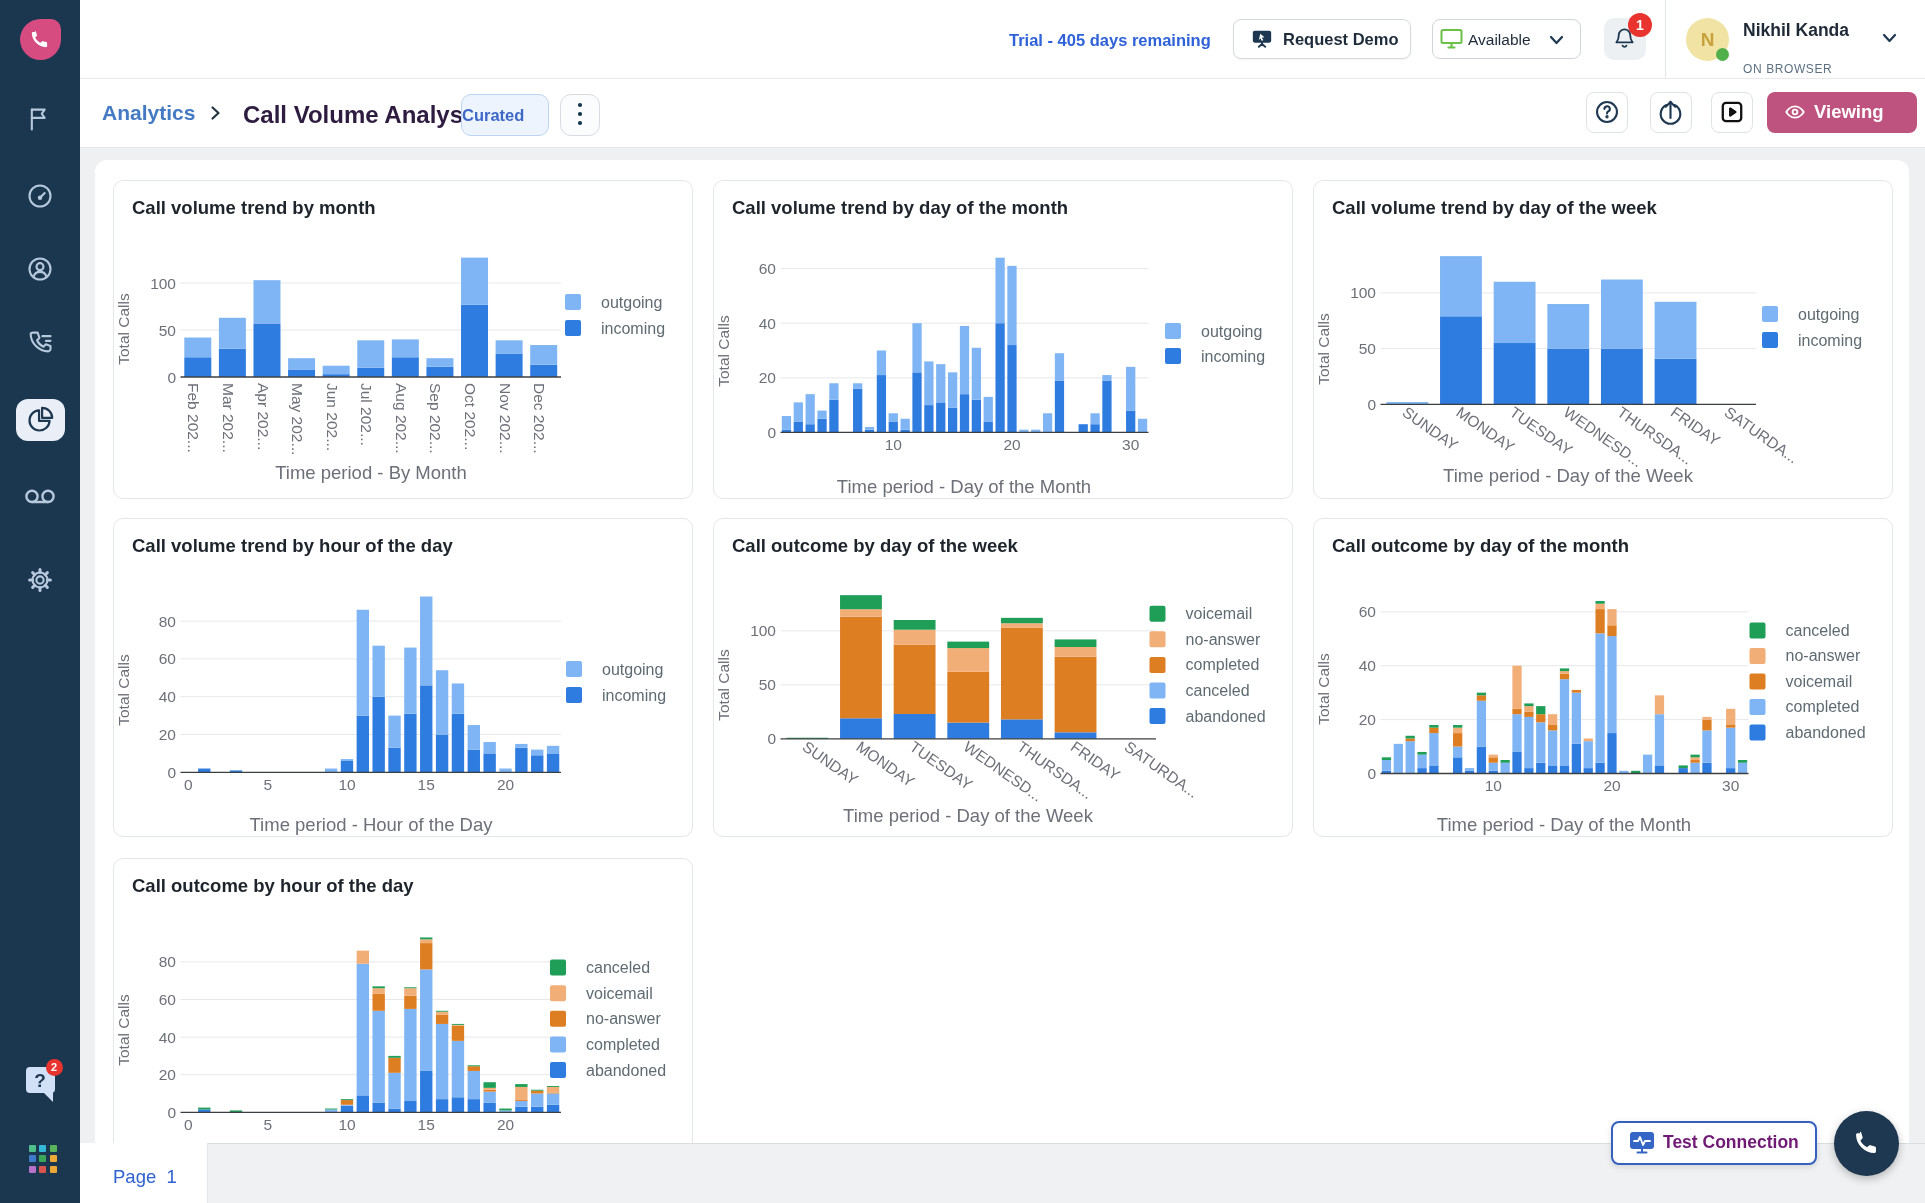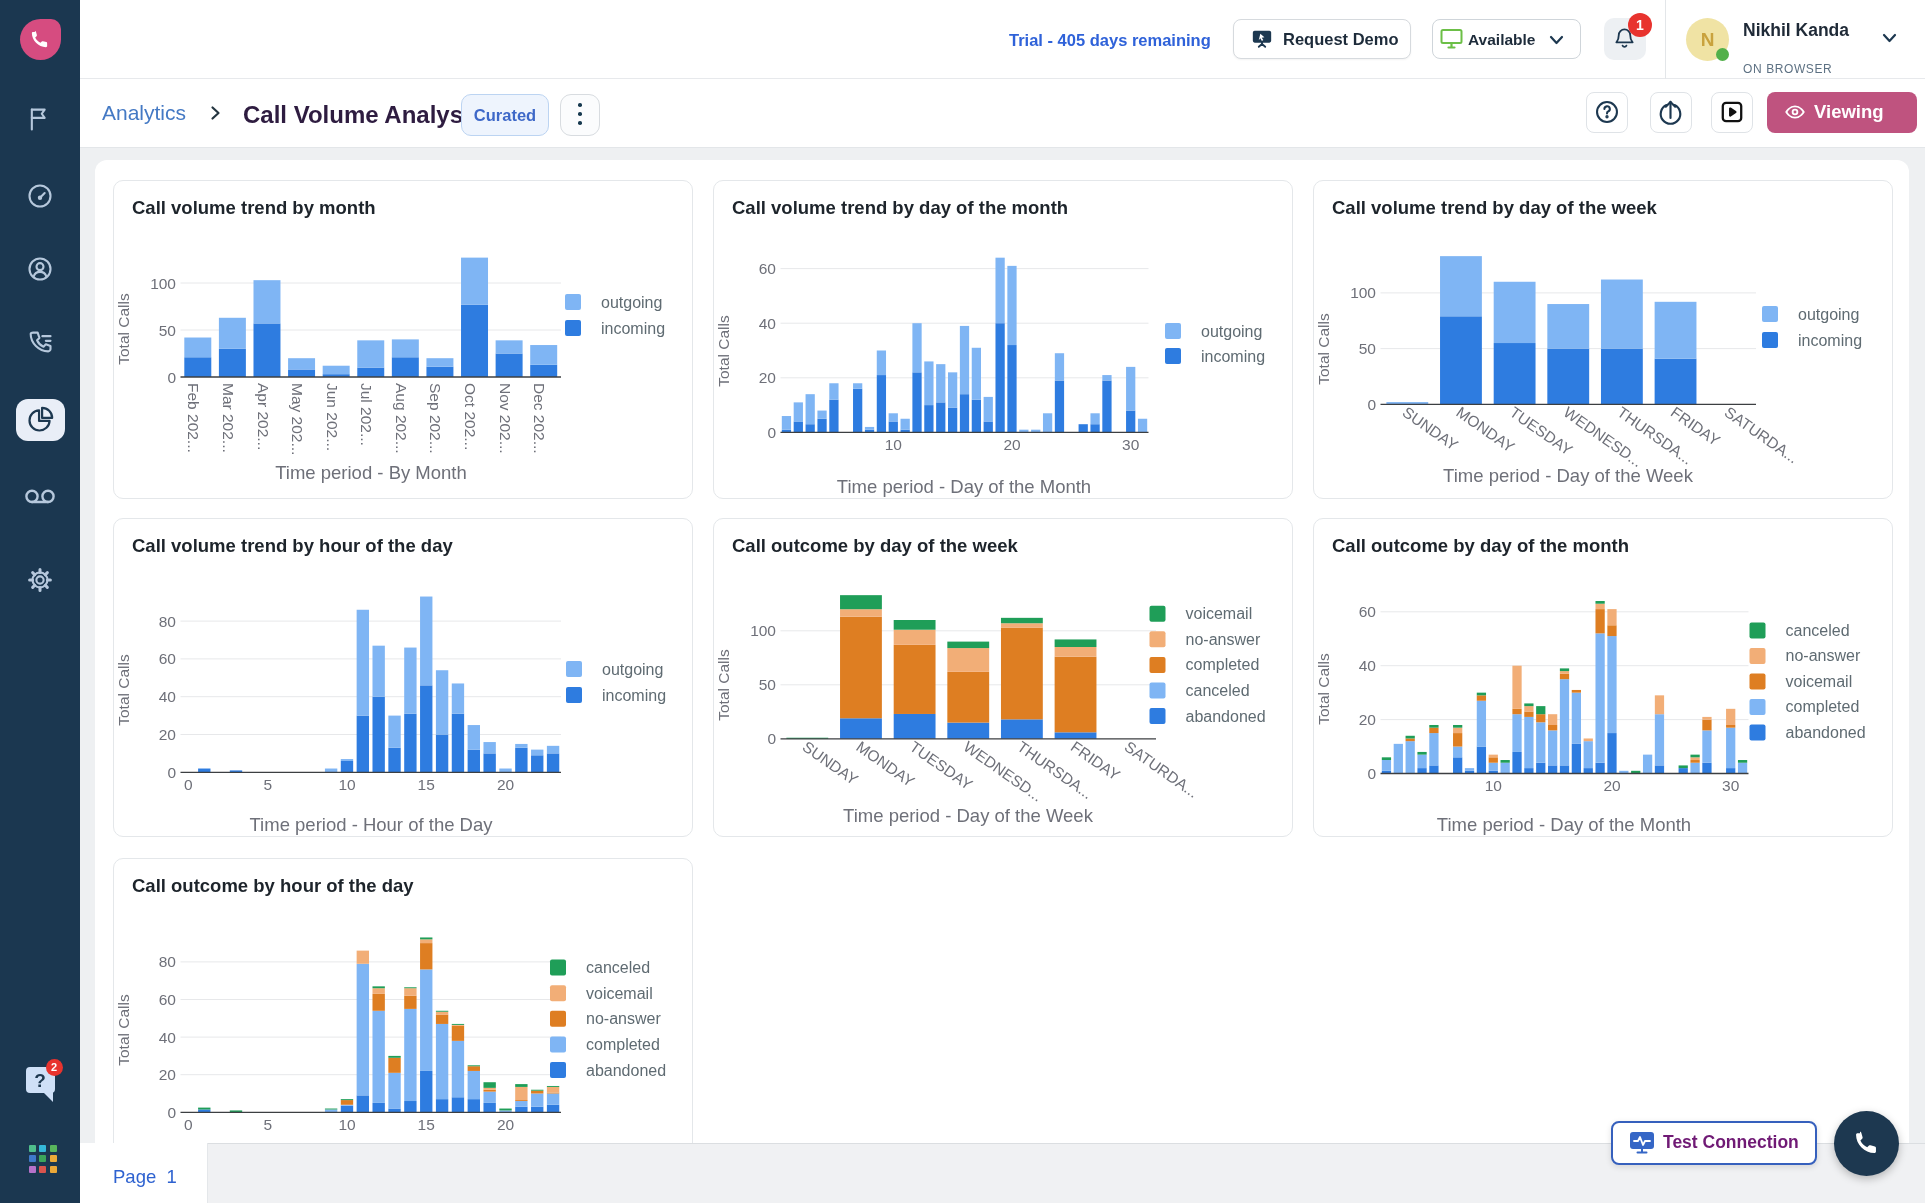--- a/index.html
+++ b/index.html
@@ -501,46 +501,46 @@
       <path d="M12 15v2.5"></path>
       <path d="M8.5 20.5 12 17.5l3.5 3"></path>
       <path d="M10.2 6.2 14.6 10l-2.9.5 1.7 2.7-1.5.9-1.7-2.8-1.8 2z" fill="#fff" stroke="none"></path>
     </svg></div>
 <div class="abs" style="left:1283px;top:30px;font-size:16.5px;font-weight:700;color:#1d2b3a">Request Demo</div>
 <div class="abs" style="left:1432px;top:19px;width:149px;height:40px;background:#fff;border:1px solid #cfd5da;border-radius:8px"></div>
 <div class="abs" style="left:1439px;top:28px"><svg width="25" height="22" viewBox="0 0 24 22" fill="none" stroke="#6cbf47" stroke-width="2" stroke-linecap="round">
       <rect x="2" y="2" width="20" height="13" rx="1.5"></rect>
       <path d="M9 19.5h6M12 15.5v3.5" stroke-width="2.2"></path>
     </svg></div>
-<div class="abs" style="left:1468px;top:31px;font-size:15.5px;font-weight:700;color:#1d2b3a">Available</div>
+<div class="abs" style="left:1468px;top:31px;font-size:15.5px;font-weight:400;color:#1d2b3a">Available</div>
 <svg style="position:absolute;left:1549px;top:35px" width="15" height="10" viewBox="0 0 15 10" fill="none" stroke="#1d3850" stroke-width="2.2" stroke-linecap="round" stroke-linejoin="round">
     <path d="m2 2 5.5 6L13 2"></path>
   </svg>
 <div class="abs" style="left:1604px;top:18px;width:42px;height:42px;background:#edf0f3;border-radius:10px"></div>
 <div class="abs" style="left:1613px;top:27px"><svg width="23" height="23" viewBox="0 0 24 24" fill="none" stroke="#1d3850" stroke-width="1.9" stroke-linecap="round" stroke-linejoin="round">
       <path d="M18 8.5a6 6 0 0 0-12 0c0 5-1.7 6.5-2.5 7.5h17c-.8-1-2.5-2.5-2.5-7.5"></path>
       <path d="M10 19.5a2.2 2.2 0 0 0 4 0"></path>
     </svg></div>
 <div class="abs" style="left:1628px;top:12.5px;width:24px;height:24px;background:#e8332e;border-radius:50%;color:#fff;font-size:14px;font-weight:700;text-align:center;line-height:24px">1</div>
 <div class="abs" style="left:1665px;top:0;width:1px;height:79px;background:#e3e6e9"></div>
 <div class="abs" style="left:1686px;top:18px;width:43px;height:43px;background:#f0e3a4;border-radius:50%;color:#c9a23d;font-size:19px;font-weight:700;text-align:center;line-height:43px">N</div>
 <div class="abs" style="left:1716px;top:48px;width:13px;height:13px;background:#52b04a;border-radius:50%"></div>
 <div class="abs" style="left:1743px;top:20px;font-size:17.5px;font-weight:700;color:#1f2a37">Nikhil Kanda</div>
 <div class="abs" style="left:1743px;top:62px;font-size:12px;font-weight:400;letter-spacing:.6px;color:#5d7183">ON BROWSER</div>
 <svg style="position:absolute;left:1882px;top:33px" width="15" height="10" viewBox="0 0 15 10" fill="none" stroke="#1d3850" stroke-width="2.2" stroke-linecap="round" stroke-linejoin="round">
     <path d="m2 2 5.5 6L13 2"></path>
   </svg>
 
 <div class="abs" style="left:80px;top:79px;width:1845px;height:69px;background:#fff;border-bottom:1px solid #e3e6e9"></div>
-<div class="abs" style="left:102px;top:101px;font-size:21px;font-weight:400;color:#4479c4">Analytics</div>
+<div class="abs" style="left:102px;top:101px;font-size:21px;font-weight:700;color:#4479c4">Analytics</div>
 <svg class="abs" style="left:209px;top:105px" width="13" height="16" viewBox="0 0 13 16" fill="none" stroke="#243540" stroke-width="2.2" stroke-linecap="round" stroke-linejoin="round">
     <path d="m3.5 2.5 6 5.5-6 5.5"></path>
   </svg>
 <div class="abs" style="left:243px;top:101px;font-size:24px;font-weight:700;color:#2e1c40">Call Volume Analysis</div>
-<div class="abs" style="left:461px;top:93.5px;width:88px;height:42px;background:#eef4fd;border:1px solid #bcd4f2;border-radius:10px;color:#3e68c8;font-size:16.5px;font-weight:700;text-align:center;line-height:40px">Curated</div>
+<div class="abs" style="left:461px;top:93.5px;width:88px;height:42px;background:#eef4fd;border:1px solid #bcd4f2;border-radius:10px;color:#3e68c8;font-size:16.5px;font-weight:700;line-height:40px">Curated</div>
 <div class="abs" style="left:560px;top:93.5px;width:40px;height:42px;background:#fbfcfd;border:1px solid #d8dce0;border-radius:11px"></div>
 <div class="abs" style="left:578px;top:103px;width:3.6px;height:3.6px;background:#17394f;border-radius:50%"></div>
 <div class="abs" style="left:578px;top:112px;width:3.6px;height:3.6px;background:#17394f;border-radius:50%"></div>
 <div class="abs" style="left:578px;top:121px;width:3.6px;height:3.6px;background:#17394f;border-radius:50%"></div>
 <div class="abs" style="left:1586px;top:92px;width:42px;height:41px;background:#fff;border:1px solid #dfe3e7;border-radius:8px"></div>
 <div class="abs" style="left:1594px;top:99px"><svg width="26" height="26" viewBox="0 0 24 24" fill="none" stroke="#1d3850" stroke-width="1.9" stroke-linecap="round">
       <circle cx="12" cy="12" r="9.2"></circle>
       <path d="M9.6 9.3a2.5 2.5 0 1 1 3.4 2.3c-.8.3-1 .9-1 1.7"></path>
       <circle cx="12" cy="16.4" r="0.6" fill="#1d3850"></circle>
     </svg></div>

